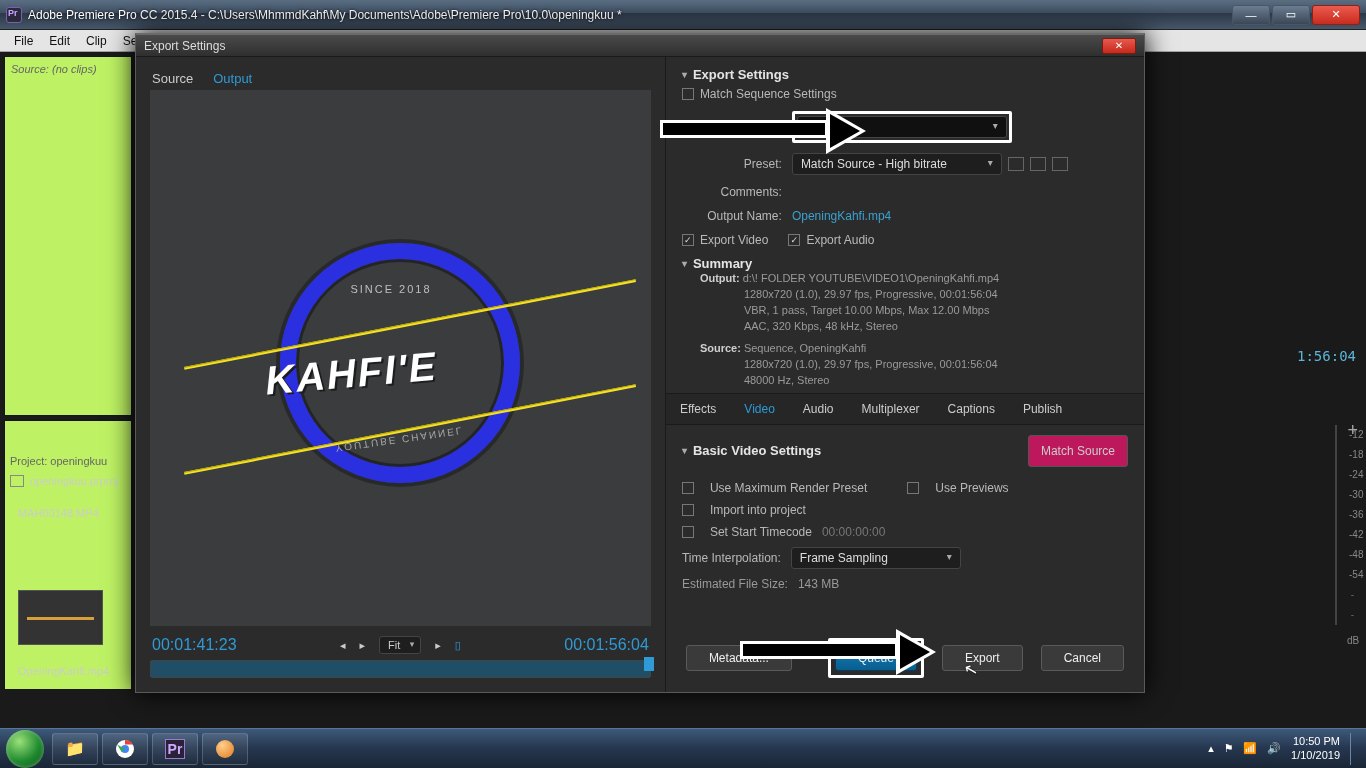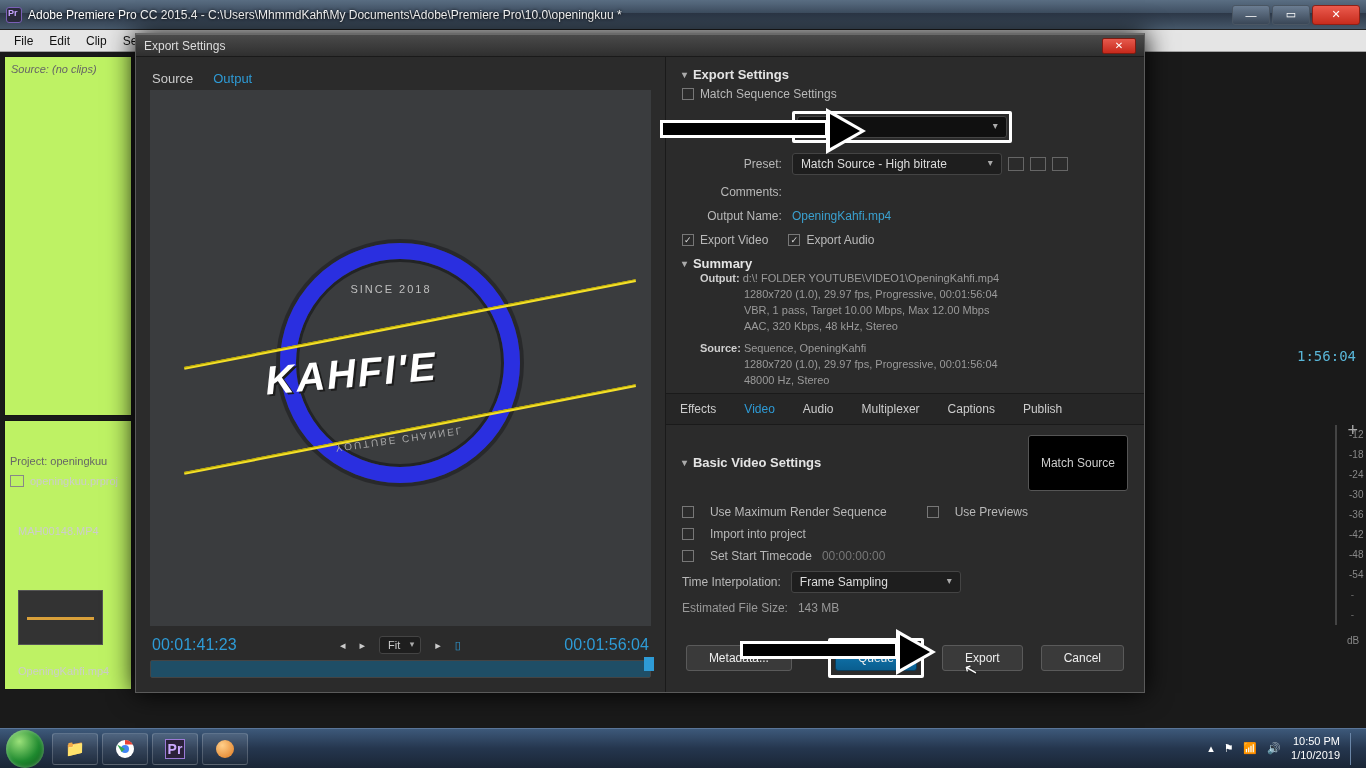--- a/index.html
+++ b/index.html
@@ -24,21 +24,21 @@
   
   .bg-panel { position:absolute; background:#bef264; border:1px solid #161616;font-style:italic; }
   .p1{top:56px;left:4px;width:128px;height:360px;}
   .p2{top:420px;left:4px;width:128px;height:270px;}
   .p-timecode{top:345px;left:8px;color:#59b6d8;font-size:16px;font-family:monospace;}
   .p-right-time{position:absolute;top:348px;right:10px;color:#59b6d8;font-size:14px;font-family:monospace;}
   .p-plus{position:absolute;top:420px;right:8px;color:#aaa;font-size:18px;}
   .proj-label{position:absolute;top:455px;left:10px;color:#666;font-size:11px;}
   .proj-name{position:absolute;top:475px;left:30px;color:#ccc;font-size:11px;}
   .proj-icon{position:absolute;top:475px;left:10px;width:14px;height:12px;border:1px solid #888;color:#aaa;}
-  .clip-name1{position:absolute;top:525px;left:18px;font-size:11px;color:#ccc;}
+  .clip-name1{position:absolute;top:507px;left:18px;font-size:11px;color:#ccc;}
   .clip-name2{position:absolute;top:665px;left:18px;font-size:11px;color:#ccc;}
   .thumb{position:absolute;top:590px;left:18px;width:85px;height:55px;background:#333;border:1px solid #555;overflow:hidden;}
   .thumb::after{content:"";position:absolute;left:8px;right:8px;top:26px;height:3px;background:#d9a03a;}
   
   .db-strip{position:absolute;top:425px;right:12px;width:40px;color:#888;font-size:10px;line-height:20px;text-align:right;padding-left:21px;}
   .db-strip div{border-left:2px solid #444;padding-left:12px;}
   
   .export-dlg { position:absolute; top:33px; left:135px; width:1010px; height:660px;
     background:#2b2b2b; border:1px solid #5a5a5a; border-top:2px solid #6a6a6a; box-shadow:0 0 25px #000; }
   .export-dlg .dlg-title { height:22px; background:linear-gradient(#4a4a4a,#2f2f2f); display:flex;
@@ -89,21 +89,21 @@
   .format-box{ border:3px solid #fff; padding:2px; border-radius:2px;}
   .format-box .dropdown{min-width:210px;background:#101010;}
   .micro-icon{width:16px;height:14px;border:1px solid #666;margin-left:6px;display:inline-block;}
   .link{color:#3aa0cf;}
   .chk{width:12px;height:12px;border:1px solid #777;margin-right:6px;display:inline-flex;align-items:center;justify-content:center;font-size:9px;color:#ddd;}
   .summary{font-size:11px;color:#9a9a9a;line-height:1.45;padding-left:18px;}
   .summary b{color:#cfcfcf;font-weight:bold;}
   .tab-strip{display:flex;border-top:1px solid #1a1a1a;border-bottom:1px solid #1a1a1a;background:#262626;}
   .tab-strip span{padding:8px 14px;font-size:12px;color:#ccc;}
   .tab-strip span.active{color:#2e9bd6;}
-  .match-src-btn{margin-left:auto;background:#000000;border:1px solid #555;padding:20px 12px;border-radius:3px;font-size:12px;}
+  .match-src-btn{margin-left:auto;background:#be185d;border:1px solid #555;padding:8px 12px;border-radius:3px;font-size:12px;}
   .opt-block{padding:6px 16px 4px;}
   .filerow{display:flex;align-items:center;gap:10px;font-size:12px;color:#b8b8b8;padding:4px 0;}
   .bottom-btn-row{display:flex;align-items:center;gap:18px;padding:14px 20px;margin-top:auto;}
   .btn{background:#3a3a3a;border:1px solid #5a5a5a;border-radius:3px;padding:5px 22px;font-size:12px;color:#eee;}
   .btn.primary{background:linear-gradient(#127db8,#0a5e8f);border-color:#0a3c5a;}
   .queue-wrap{border:3px solid #fff;padding:4px;border-radius:2px;}
   
   .arrow{position:absolute;pointer-events:none;}
   .arrow .shaft{background:#000;border:3px solid #fff;position:absolute;}
   .arrow .head{width:0;height:0;position:absolute;}
@@ -285,21 +285,21 @@
       <div class="rp-pad" style="display:flex;align-items:center">
         <div class="sect-head">
           <span>Basic Video Settings</span>
         </div>
         <div class="match-src-btn">Match Source</div>
       </div>
 
       <div class="opt-block">
         <div class="filerow">
             <span class="chk"></span>
-          <span>Use Maximum Render Sequence</span>
+          <span>Use Maximum Render Preset</span>
           <span style="width:20px"></span>
           <span class="chk"></span>
           <span>Use Previews</span>
         </div>
         <div class="filerow">
             <span class="chk"></span>
           <span>Import into project</span>
           </div>
         <div class="filerow">
             <span class="chk"></span>

